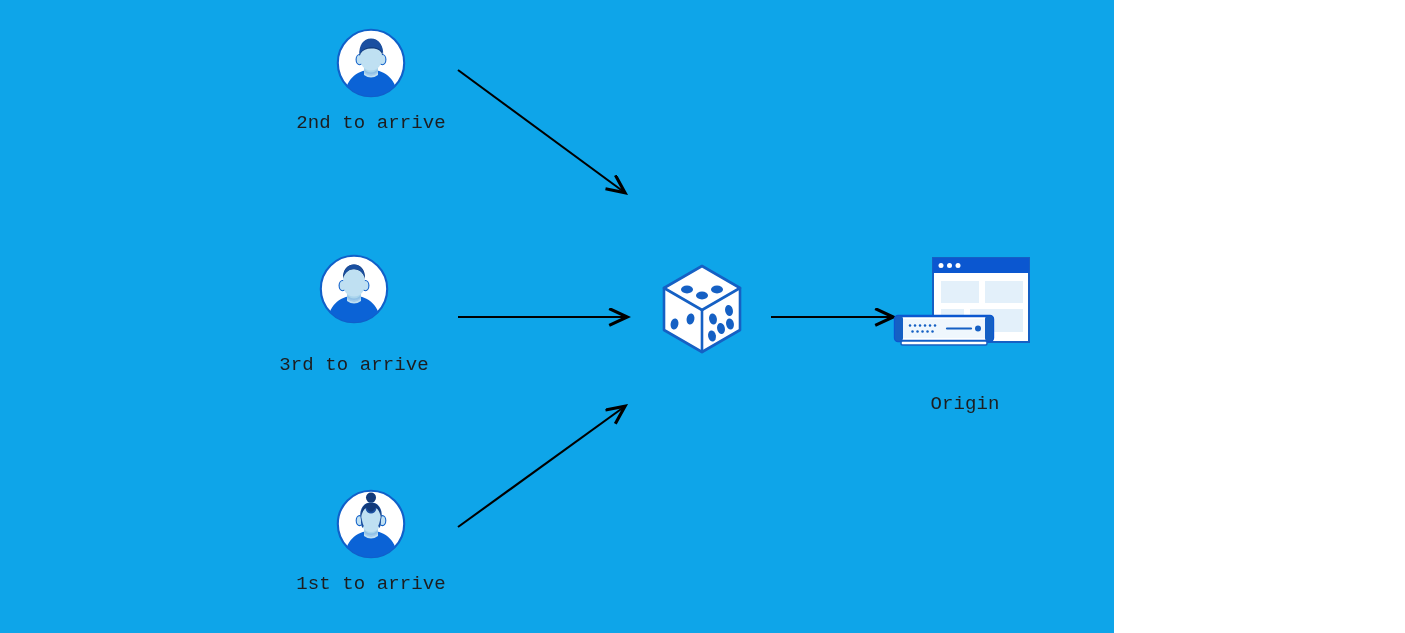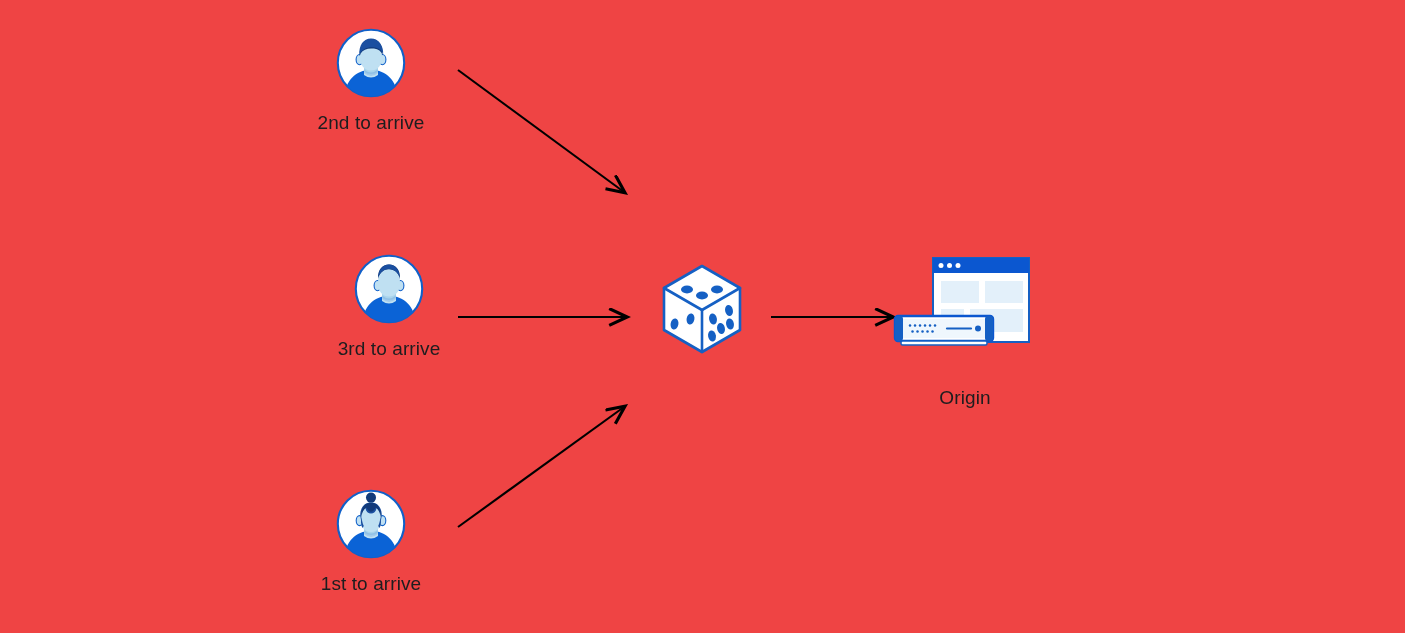--- a/index.html
+++ b/index.html
@@ -6,47 +6,48 @@
     margin: 0;
     padding: 0;
     background: #ffffff;
   }
   body {
     font-family: "Liberation Sans", sans-serif;
     -webkit-font-smoothing: antialiased;
   }
   #canvas {
     position: relative;
-    width: 1405px;
+    width: 1114px;
     height: 633px;
-    background: #ef4444;
+    background: #0ea5e9;
     overflow: hidden;
+    font-family: Liberation Mono, monospace;
   }
   .node {
     position: absolute;
     display: flex;
     flex-direction: column;
     align-items: center;
   }
   .avatar-node { width: 160px; }
   .icon-wrap { display: block; line-height: 0; }
   .node-label {
     margin-top: 12px;
     font-size: 19px;
     color: #1d1d1f;
     letter-spacing: 0.1px;
     white-space: nowrap;
     text-align: center;
   }
   #avatar-0 { left: 291px; top: 26px; }
-  #avatar-1 { left: 309px; top: 252px; }
+  #avatar-1 { left: 274px; top: 252px; gap: 16px; }
   #avatar-2 { left: 291px; top: 487px; }
   #dice-node { left: 657px; top: 262px; }
   #origin-node { left: 885px; top: 252px; }
-  #origin-node .node-label { margin-top: 20px; }
+  #origin-node .node-label { margin-top: 26px; }
   svg.arrow-layer {
     position: absolute;
     left: 0; top: 0;
     width: 1405px;
     height: 633px;
     pointer-events: none;
   }
 </style>
 </head>
 <body>

